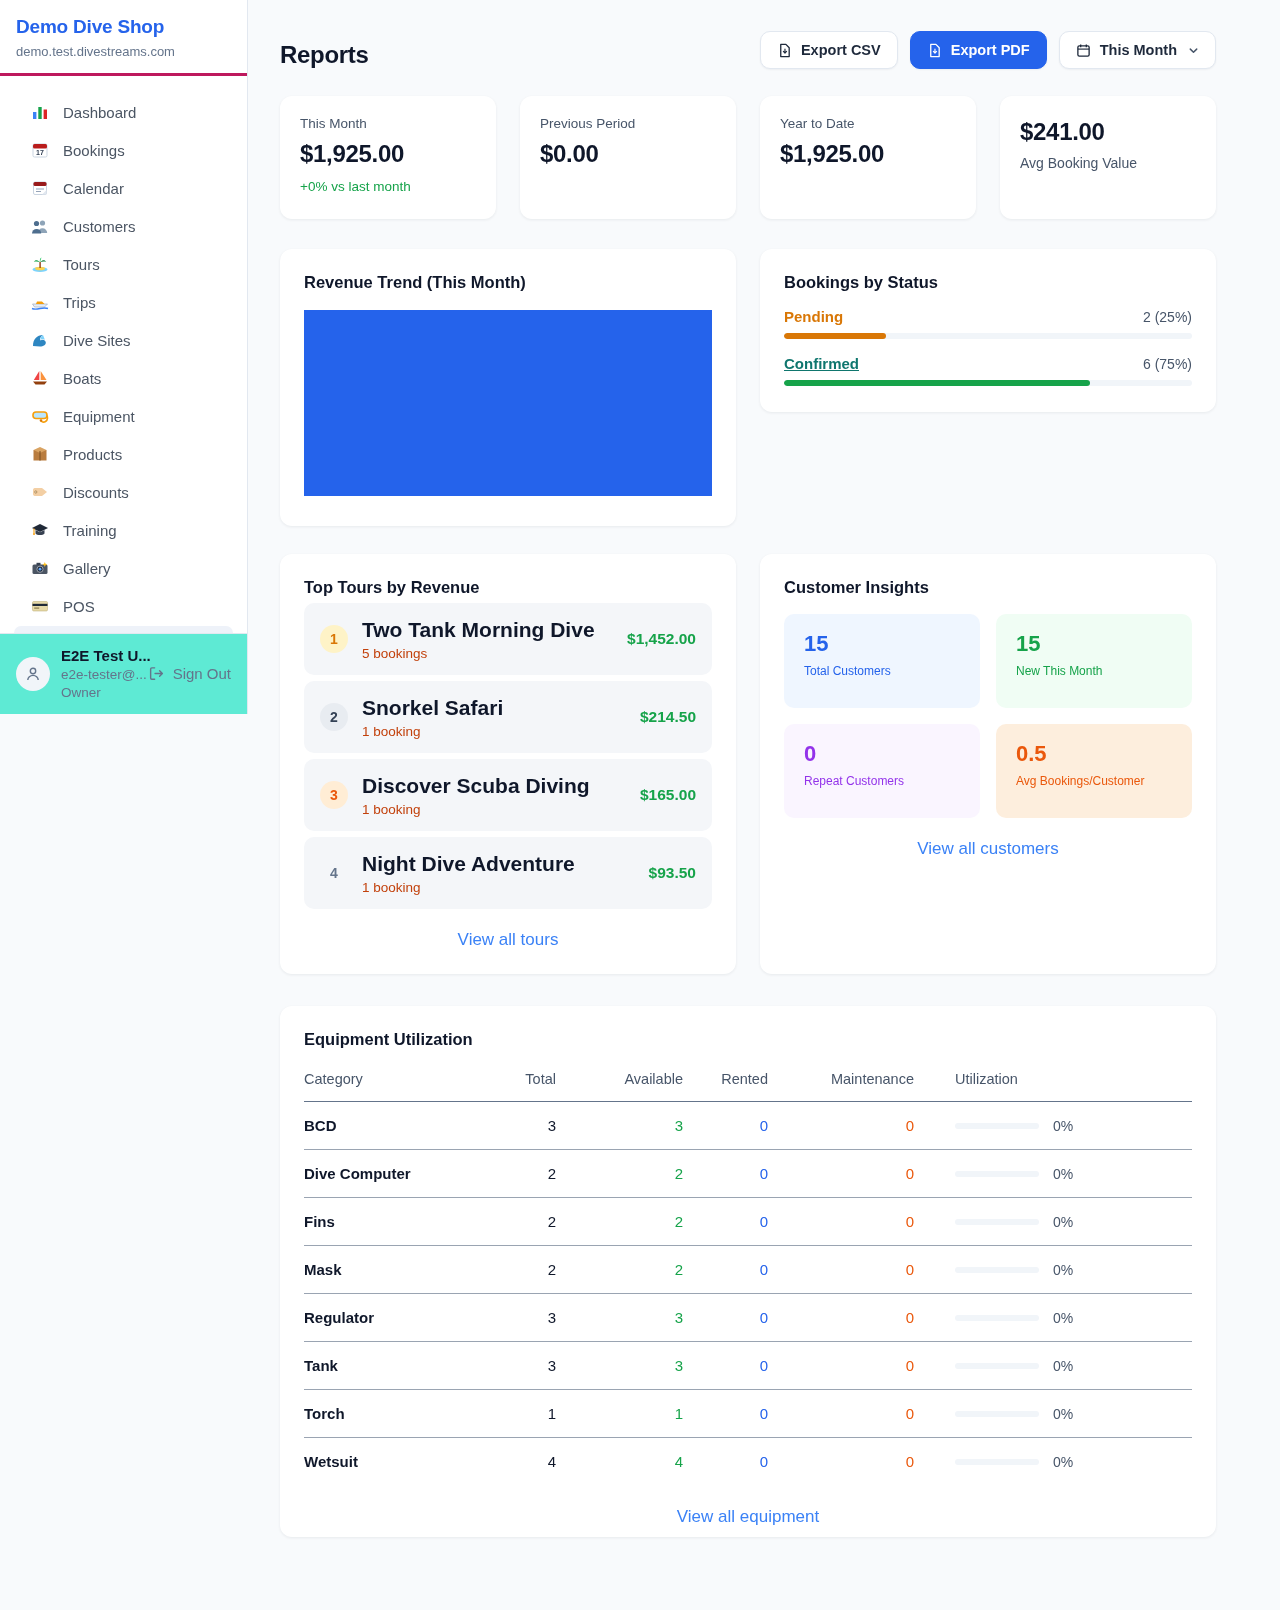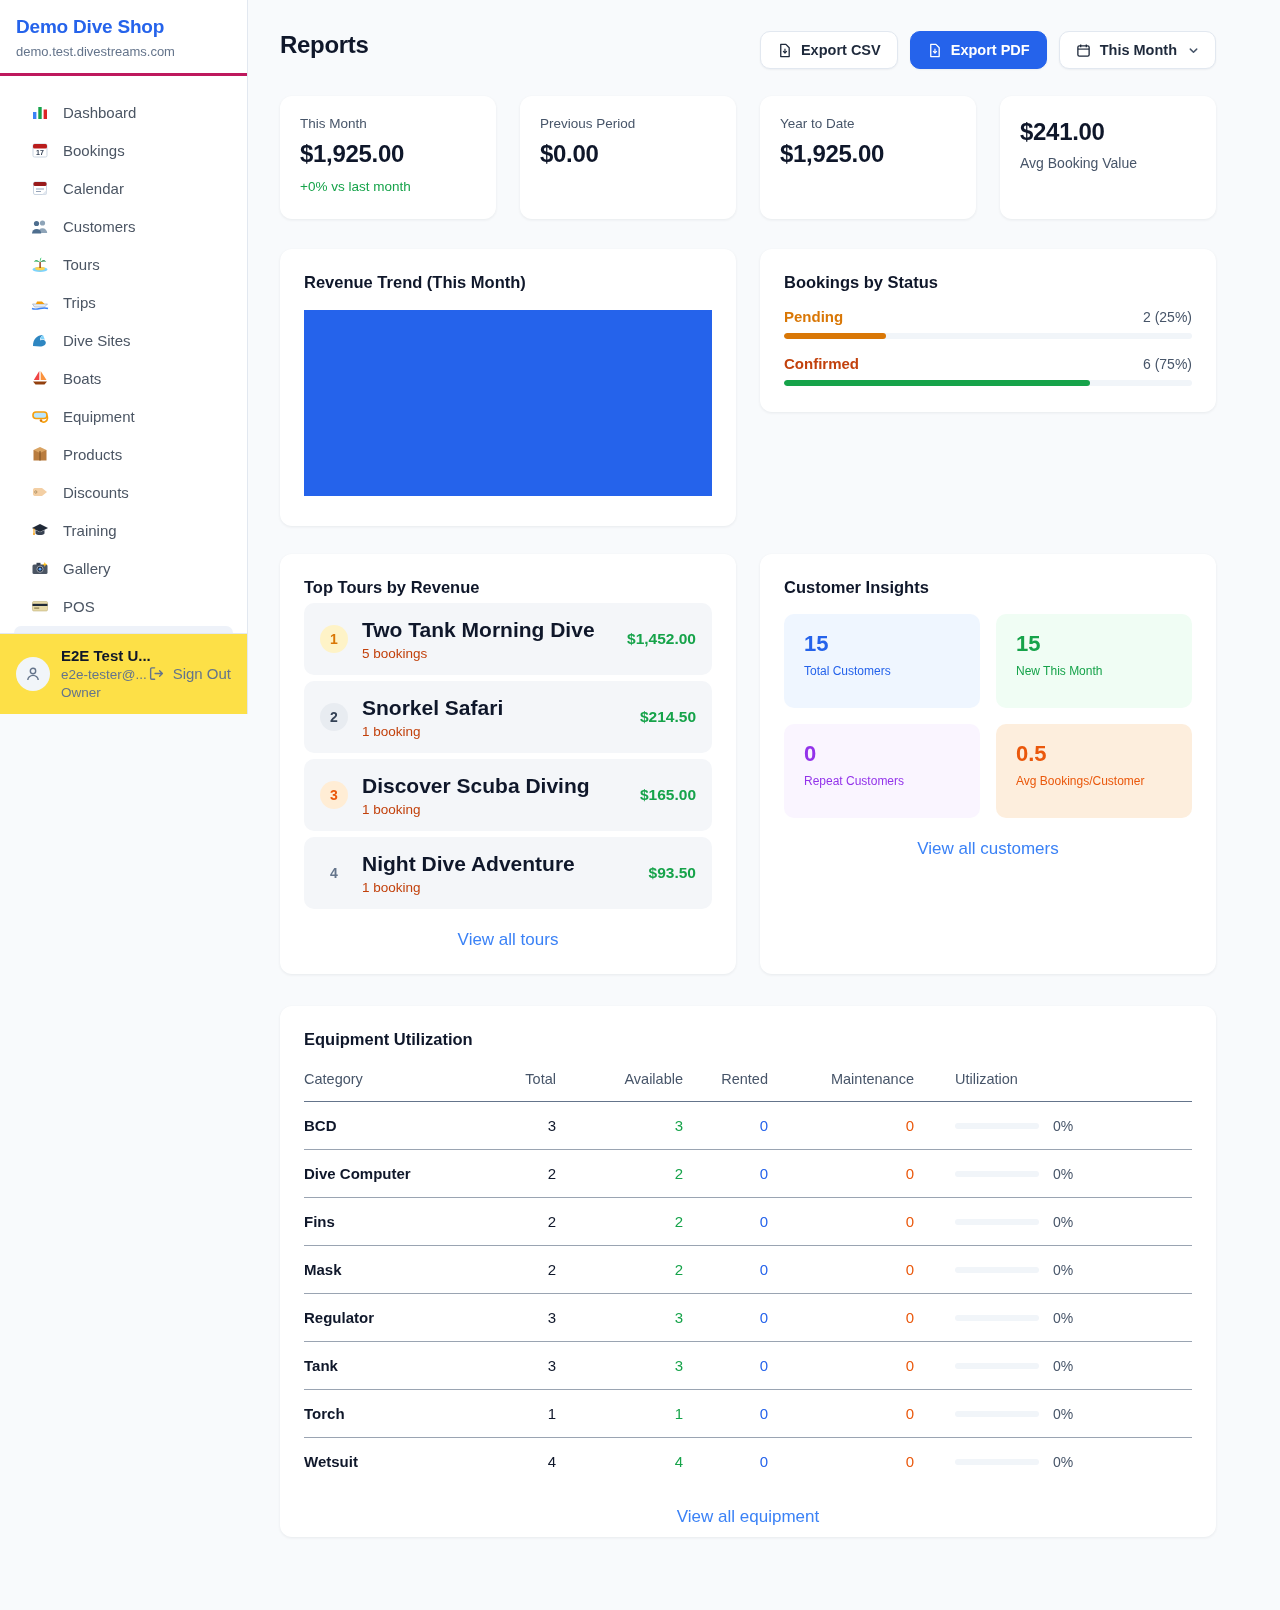--- a/index.html
+++ b/index.html
@@ -8,30 +8,30 @@
 
   
   .sidebar { position:absolute; top:0; left:0; width:248px; background:#fff; border-right:1px solid #e2e8f0; }
   .side-head { padding:16px 16px 14px; border-bottom:3px solid #be185d; }
   .shop-name { color:#2563eb; font-size:19px; font-weight:800; letter-spacing:-.2px; }
   .shop-domain { margin-top:6px; color:#64748b; font-size:13px; }
   .nav { padding:17px 10px 0; }
   .nav-item { display:flex; align-items:center; gap:13px; padding:10px 20px; border-radius:8px; color:#4b5563; font-size:15px; cursor:pointer; }
   .nav-icon { width:20px; height:18px; display:flex; align-items:center; justify-content:center; flex:none; }
   .partial-active { height:7px; margin:1px 4px 0; border-radius:9px 9px 0 0; background:#eef2f9; }
-  .user-panel { border-top:1px solid #e2e8f0; padding:13px 16px 14px; display:flex; gap:11px; background:#fde047; }
+  .user-panel { border-top:1px solid #e2e8f0; padding:13px 16px 14px; display:flex; gap:11px; background:#5eead4; }
   .avatar { width:34px; height:34px; border-radius:50%; background:#f1f5f9; display:flex; align-items:center; justify-content:center; flex:none; align-self:center; }
   .user-meta { flex:1; min-width:0; }
   .user-name { font-size:15px; font-weight:700; color:#0f172a; white-space:nowrap; }
   .user-email, .user-role { font-size:13.5px; color:#64748b; margin-top:3px; white-space:nowrap; }
   .sign-out { display:flex; align-items:center; gap:8px; color:#64748b; font-size:15px; align-self:center; cursor:pointer; white-space:nowrap;justify-content:center; }
 
   
   .main { position:absolute; left:248px; top:0; width:1032px; padding:31px 64px 0 32px; }
-  .header-row { display:flex; justify-content:space-between; align-items:flex-start; }
+  .header-row { display:flex; justify-content:space-between; align-items:flex-end; }
   .page-title { font-size:24px; font-weight:800; letter-spacing:-.3px; }
   .btns { display:flex; gap:12px; }
   .btn { display:flex; align-items:center; gap:9px; padding:0 16px; height:38px; border-radius:10px; background:#fff; border:1px solid #e2e8f0; font-size:14.5px; font-weight:700; color:#1e293b; box-shadow:0 1px 2px rgba(15,23,42,.05); cursor:pointer; font-family:inherit; }
   .btn-primary { background:#2563eb; border-color:#2563eb; color:#fff; }
   .chev { margin-left:2px; }
 
   .card { background:#fff; border-radius:12px; box-shadow:0 1px 3px rgba(15,23,42,.07); }
   .card-title { font-size:16.5px; font-weight:700; color:#0f172a; }
 
   .stat-grid { display:grid; grid-template-columns:repeat(4,1fr); gap:24px; margin-top:27px; }
@@ -347,21 +347,21 @@
         <div class="status-head">
           <span style="color: rgb(217, 119, 6);">Pending</span>
           <span class="status-count">2 (25%)</span>
         </div>
         <div class="track">
           <div class="fill" style="background: rgb(217, 119, 6); width: 25%;"></div>
         </div>
       </div>
       <div class="status-row">
         <div class="status-head">
-          <span style="color: #c2410c;">Confirmed</span>
+          <span style="color: #0f766e; text-decoration: underline;">Confirmed</span>
           <span class="status-count">6 (75%)</span>
         </div>
         <div class="track">
           <div class="fill" style="background: rgb(22, 163, 74); width: 75%;"></div>
         </div>
       </div>
     </div>
   </div>
 
   <div class="row3">

